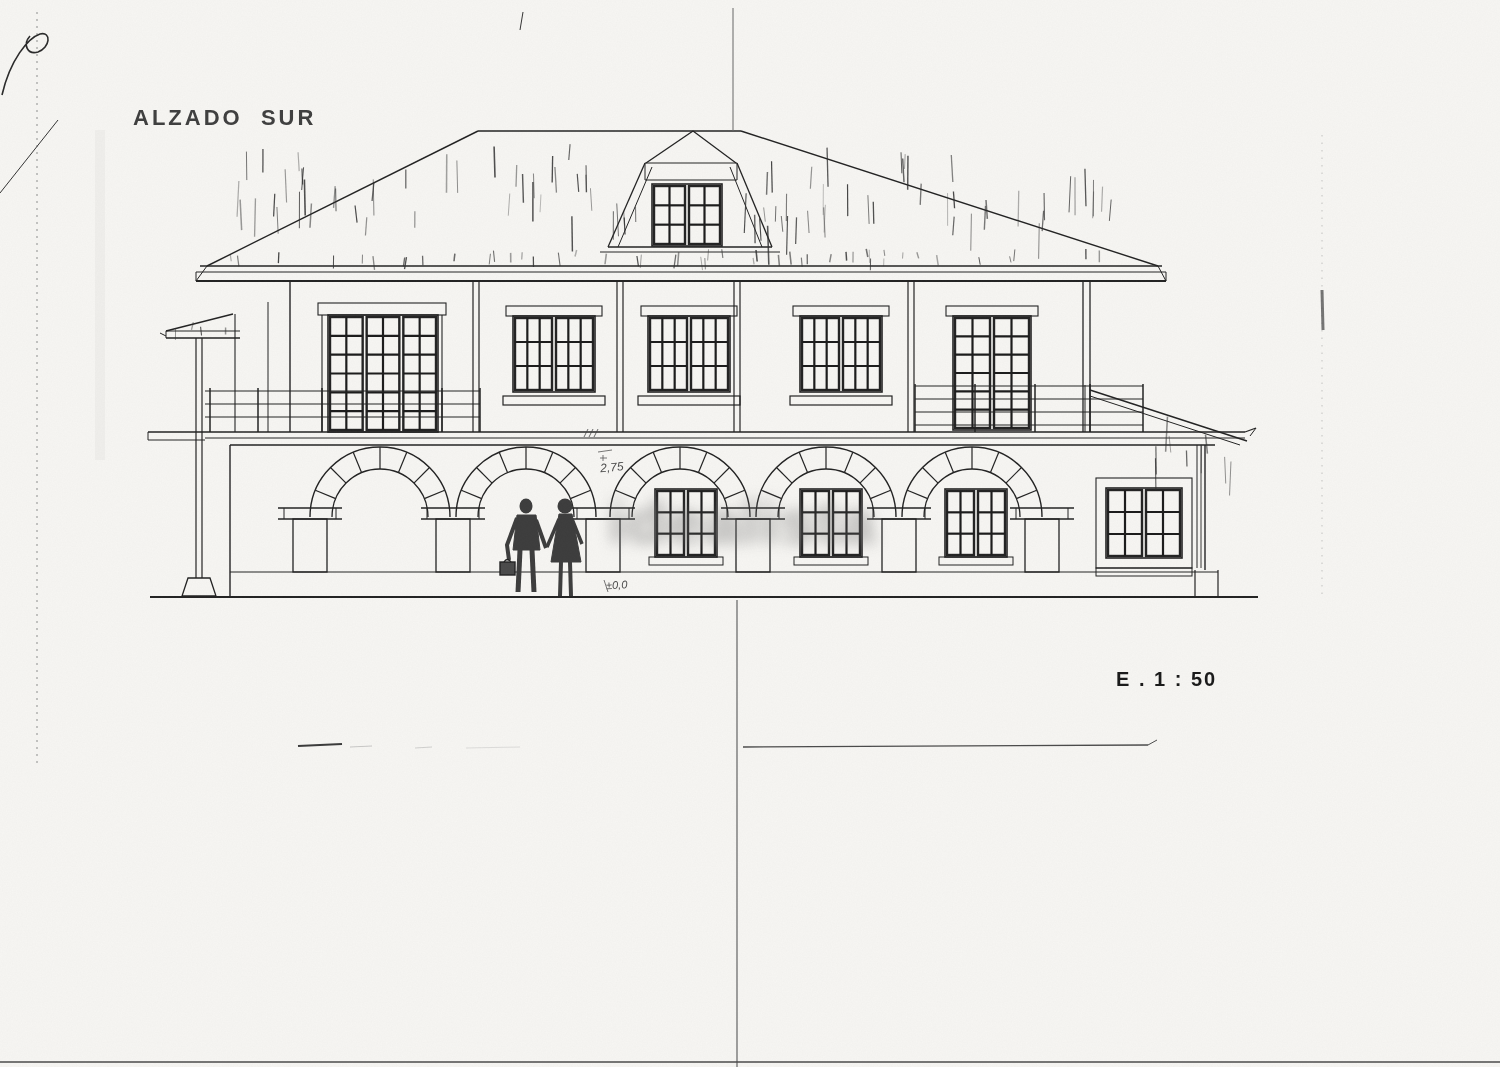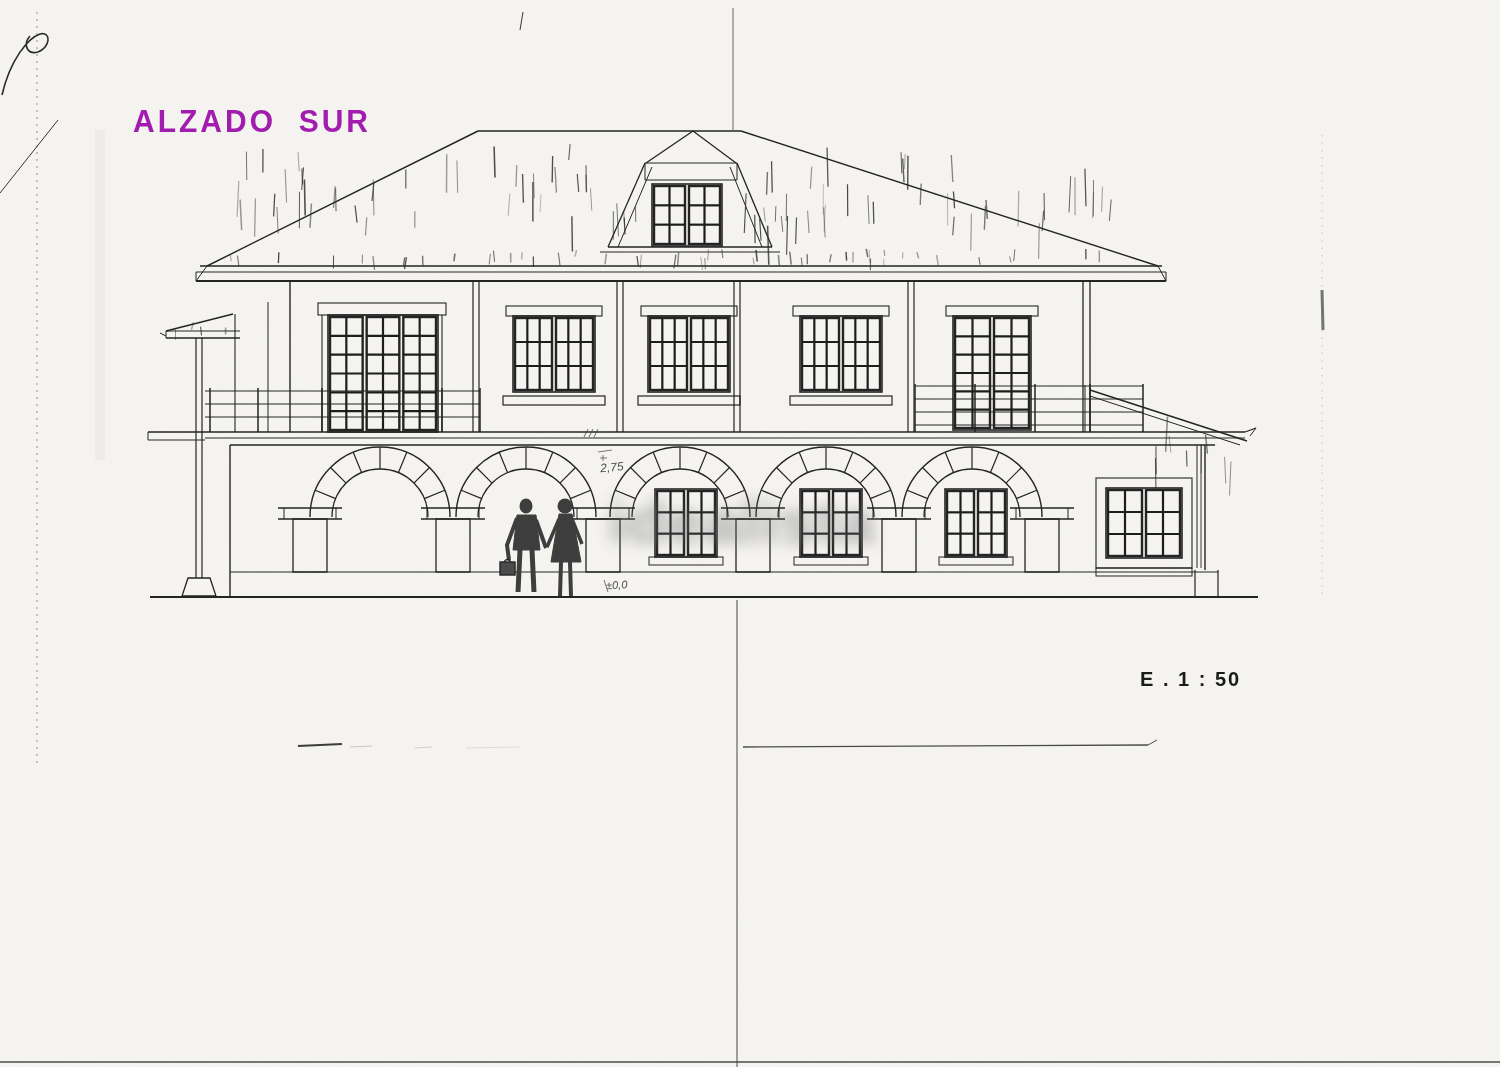--- a/index.html
+++ b/index.html
@@ -1,21 +1,21 @@
 <!DOCTYPE html>
 <html><head>
 <meta charset="utf-8">
 <style>
   html,body{margin:0;padding:0;background:#e8e8e6;}
   .page{position:relative;width:1500px;height:1067px;background:#f7f6f3;overflow:hidden;
         font-family:"Liberation Sans", sans-serif;}
   .abs{position:absolute;}
-  #title{left:133px;top:105px;font-size:30px;font-weight:bold;letter-spacing:3px;
-         color:#a21caf;white-space:pre;transform:scaleY(1.02);}
-  #scale{left:1140px;top:668px;font-size:20px;font-weight:bold;letter-spacing:2px;
+  #title{left:133px;top:105px;font-size:22px;font-weight:bold;letter-spacing:3px;
+         color:#404040;white-space:pre;transform:scaleY(1.02);}
+  #scale{left:1116px;top:668px;font-size:20px;font-weight:bold;letter-spacing:2px;
          color:#1b1b1b;white-space:pre;}
   #watermark{left:552px;top:486px;width:380px;text-align:center;font-size:62px;font-weight:bold;
          color:#6e6e6e;filter:blur(7px);opacity:.52;letter-spacing:1px;transform:scale(1.04,1);}
   svg{position:absolute;left:0;top:0;}
   svg text{font-family:"Liberation Sans", sans-serif;}
 </style>
 </head>
 <body>
 
 <div class="page">

